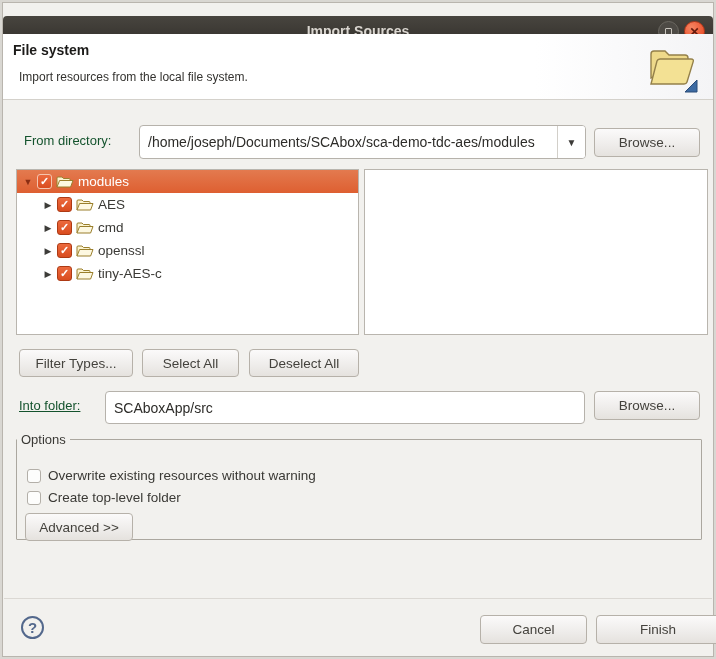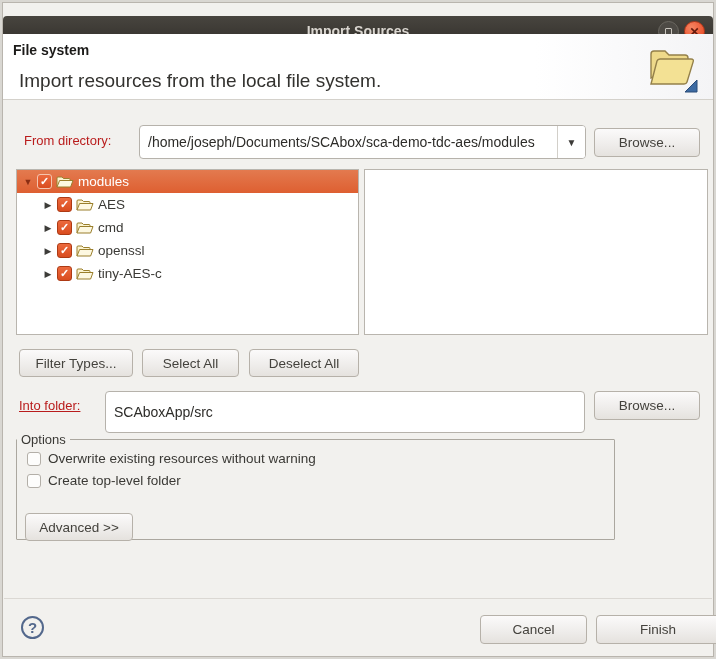--- a/index.html
+++ b/index.html
@@ -33,24 +33,24 @@
   .tb-max { background:#4d4a45; border:1px solid #6b6861; }
   .tb-max .sq { width:7px; height:7px; border:1px solid #c9c5be; border-radius:1px; }
   .tb-close { background:radial-gradient(circle at 35% 30%, #f58563, #e9502b 75%); border:1px solid #b4381b; color:#63190c; font-size:12px; font-weight:bold; line-height:1; }
   
   .header {
     position:absolute; left:1px; top:32px; right:1px; height:66px;
     background:linear-gradient(90deg,#ffffff 75%, #f4f4f6);
     border-bottom:1px solid #d4d1cb;
   }
   .header .h-title { position:absolute; left:10px; top:8px; font-weight:bold; font-size:14px; color:#1c1b19; }
-  .header .h-sub   { position:absolute; left:16px; top:36px; font-size:19px; color:#33322f; }
+  .header .h-sub   { position:absolute; left:16px; top:36px; font-size:12px; color:#33322f; }
   .header .h-icon  { position:absolute; right:14px; top:6px; width:54px; height:54px; }
   
-  .label { color:#b91c1c; }
+  .label { color:#14532d; }
   .from-label { position:absolute; left:22px; top:131px; }
   .combo {
     position:absolute; left:137px; top:123px; width:447px; height:34px;
     background:#ffffff; border:1px solid #b6b2ab; border-radius:4px;
     display:flex; overflow:hidden;
   }
   .combo input {
     flex:1; border:none; outline:none; padding:16px 8px;
     font-family:"Liberation Sans", sans-serif; font-size:14px; color:#2d2c29;
     background:transparent; min-width:0;
@@ -92,33 +92,33 @@
   .tree-row.selected .cbx { border-color:#f4c4ae; }
   .tfolder { width:18px; height:14px; margin:0 4px 0 1px; flex:none; }
   .t-label { font-size:13.5px; }
   
   .filter-btn   { position:absolute; left:17px;  top:347px; width:114px; height:28px; }
   .selectall-btn{ position:absolute; left:140px; top:347px; width:97px;  height:28px; }
   .deselect-btn { position:absolute; left:247px; top:347px; width:110px; height:28px; }
   
   .into-label { position:absolute; left:17px; top:396px;text-decoration:underline; }
   .into-input {
-    position:absolute; left:103px; top:389px; width:480px; height:42px;
+    position:absolute; left:103px; top:389px; width:480px; height:33px;
     background:#fff; border:1px solid #b6b2ab; border-radius:4px;
     padding:0 8px; font-family:"Liberation Sans", sans-serif; font-size:14px; color:#2d2c29; outline:none;
   }
   .browse-bottom { position:absolute; left:592px; top:389px; width:106px; height:29px; }
   
   .options {
-    position:absolute; left:14px; top:430px; width:599px; height:108px;
+    position:absolute; left:14px; top:430px; width:686px; height:108px;
     border:1px solid #aba79f; border-radius:1px;
   }
   .options legend { font-size:13px; color:#3a3935; padding:0 4px; margin-left:0px; }
   .opt-row { display:flex; align-items:center; margin:7px 0 0 10px; }
-  .opt-row:first-of-type { margin-top:4px; }
+  .opt-row:first-of-type { margin-top:21px; }
   .ucbx {
     width:14px; height:14px; background:#fdfdfc; border:1px solid #b3afa8; border-radius:3px; flex:none;
   }
   .opt-row .opt-label { margin-left:7px; font-size:13.5px; }
   .advanced-btn { position:absolute; left:8px; top:66px; width:108px; height:28px; }
   
   .footer-sep { position:absolute; left:2px; right:2px; top:596px; height:1px; background:#dbd8d3; }
   .help-btn {
     position:absolute; left:19px; top:614px; width:23px; height:23px;
     border:2px solid #53688c; border-radius:50%;

